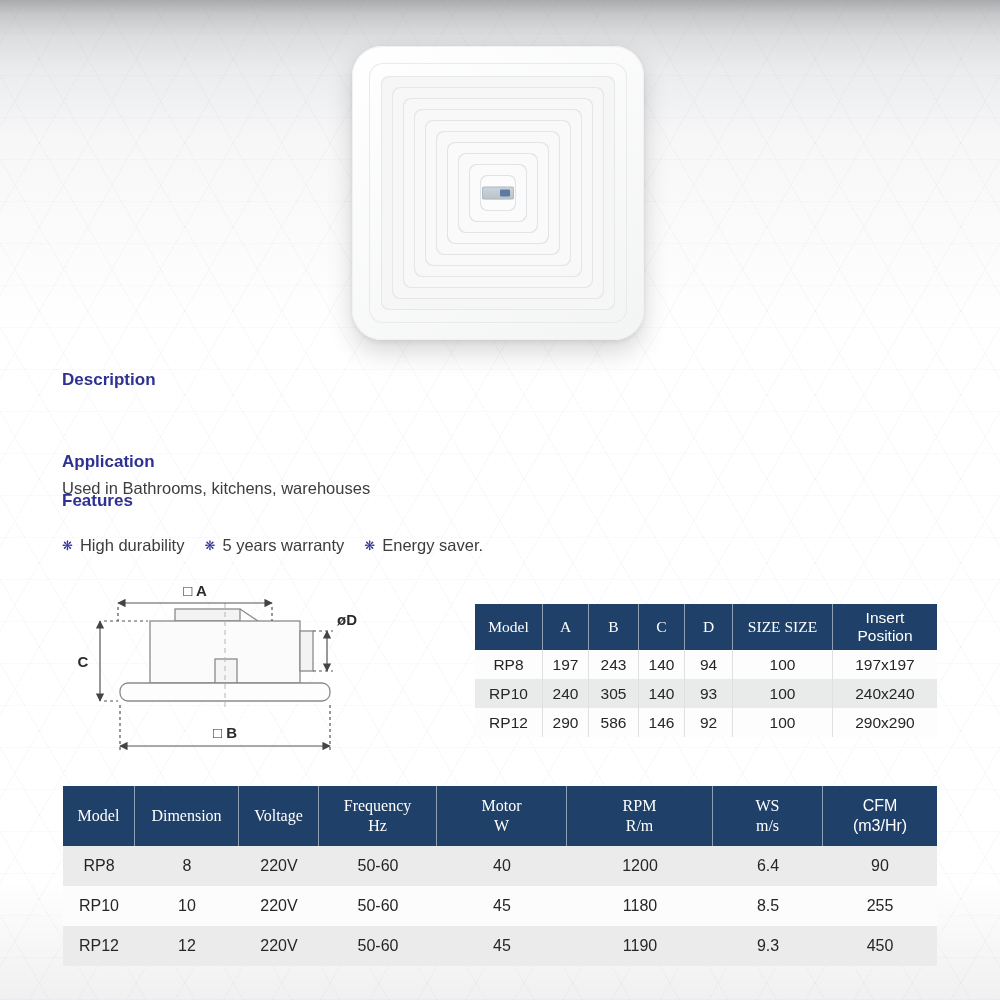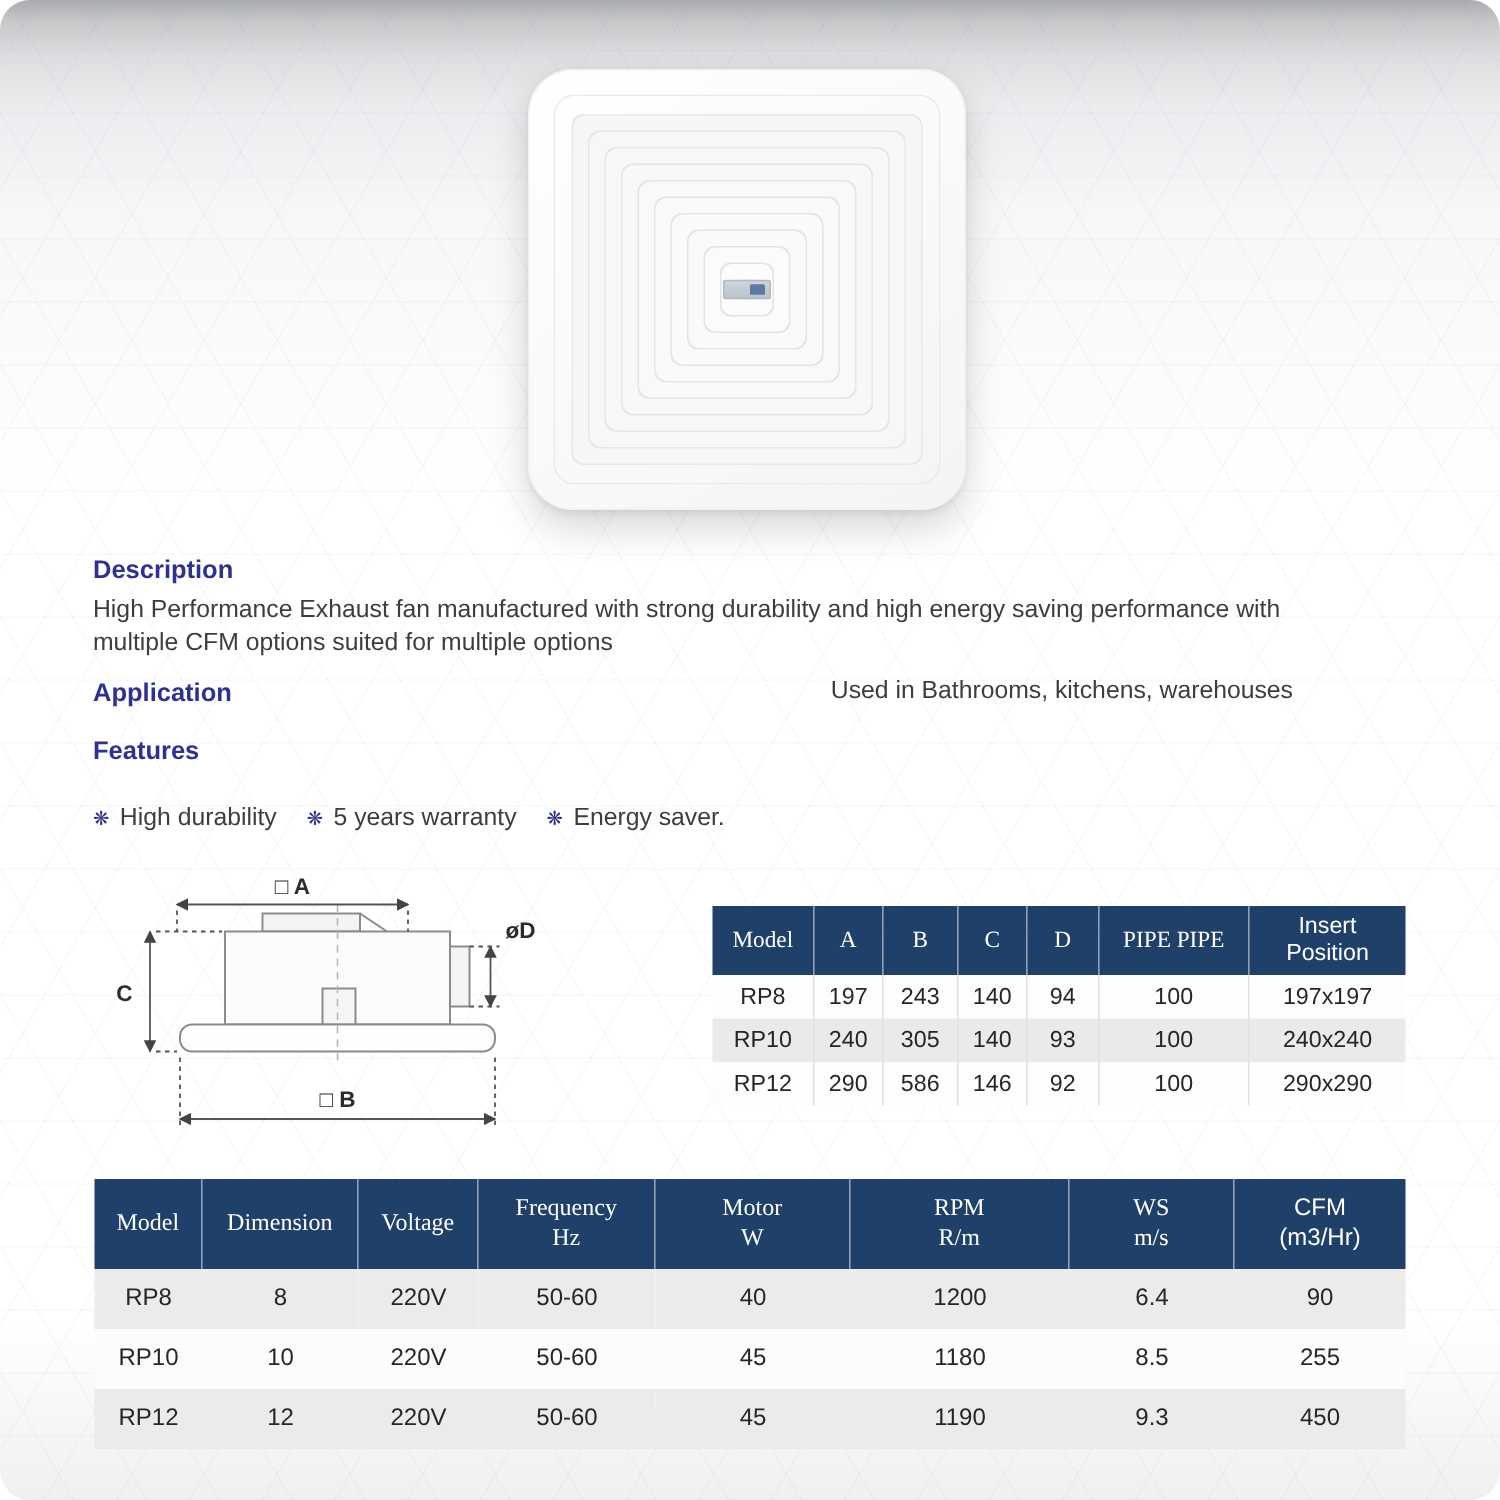--- a/index.html
+++ b/index.html
@@ -1,20 +1,19 @@
 <!DOCTYPE html>
 <html><head>
 <meta charset="utf-8">
 <style>
   html,body{margin:0;padding:0;}
   .page{
     position:relative;width:1000px;height:1000px;overflow:hidden;
     font-family:"Liberation Sans",sans-serif;color:#3d3d3d;
     background:linear-gradient(180deg,#a9abae 0px,#c6c7c9 14px,#dcdddf 36px,#ebecee 70px,#f7f7f8 140px,#ffffff 330px,#ffffff 880px,#f0f0f1 1000px);
-    border-radius:20px;
   }
   .hex-pattern{
     position:absolute;inset:0;pointer-events:none;
     background-image:
       repeating-linear-gradient(60deg, rgba(110,130,160,.05) 0 1px, transparent 1px 42px),
       repeating-linear-gradient(-60deg, rgba(110,130,160,.05) 0 1px, transparent 1px 42px),
       repeating-linear-gradient(0deg, rgba(110,130,160,.035) 0 1px, transparent 1px 42px);
   }
 
   
@@ -95,24 +94,23 @@
   <div class="fan-wrap">
     <div class="fan-frame">
       <div class="fan-inner">
         <div class="fan-rings"></div>
         <div class="fan-logo"></div>
       </div>
     </div>
   </div>
 
   <div class="sec-heading" style="top:370px;">Description</div>
-  <div class="sec-body" style="top:395px;">High Performance Exhaust fan manufactured with strong durability and high energy saving performance with multiple CFM options suited for multiple options</div>
 
   <div class="sec-heading" style="top:452px;text-align:center;">Application</div>
-  <div class="sec-body" style="top:449px;text-align:right;">Used in Bathrooms, kitchens, warehouses</div>
+  <div class="sec-body" style="top:477px;">Used in Bathrooms, kitchens, warehouses</div>
 
   <div class="sec-heading" style="top:491px;">Features</div>
   <div class="features-row">
     <span class="feature">
       <span class="bullet">❋</span>
       <span>High durability</span>
     </span>
     <span class="feature">
       <span class="bullet">❋</span>
       <span>5 years warranty</span>
@@ -179,21 +177,21 @@
         <col style="width:100px">
         <col style="width:104px">
     </colgroup>
     <thead>
       <tr>
         <th>Model</th>
         <th>A</th>
         <th>B</th>
         <th>C</th>
         <th>D</th>
-        <th>PIPE PIPE</th>
+        <th>SIZE SIZE</th>
         <th>Insert
 Position</th>
       </tr>
     </thead>
     <tbody>
       <tr>
         <td>RP8</td>
         <td>197</td>
         <td>243</td>
         <td>140</td>

